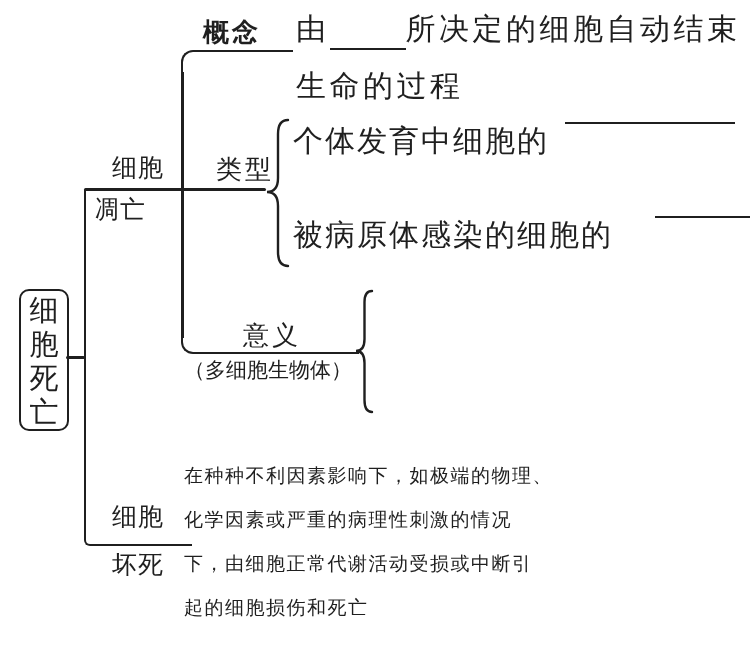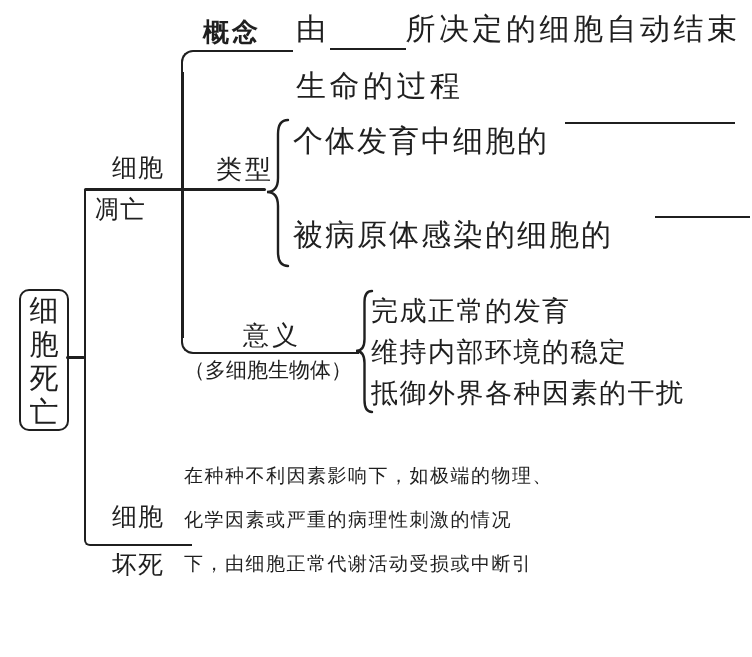--- a/index.html
+++ b/index.html
@@ -92,27 +92,23 @@
   <div class="type-row" style="left:293px; top:216px;">
     <span>被病原体感染的细胞的</span>
       <span class="blank" style="width:95px; margin-left:28px;"></span>
   </div>
 
   <div class="lbl" style="left:243px; top:320px;">意义</div>
   <div class="sublbl" style="left:184px; top:357px;">（多细胞生物体）</div>
   <svg class="brace" style="left:354px; top:289px;" width="20" height="125" viewBox="0 0 20 125">
     <path d="M 18 2 Q 10.5 2 10.5 13 L 10.5 50 Q 10.5 62 2 62 Q 10.5 62 10.5 74 L 10.5 111 Q 10.5 123 18 123"></path>
   </svg>
-  <div class="sig-items">
-    <div>完成正常的发育</div>
-    <div>维持内部环境的稳定</div>
-    <div>抵御外界各种因素的干扰</div>
-  </div>
 
   <div class="lbl-s" style="left:112px; top:502px;">细胞</div>
   <div class="lbl-s" style="left:112px; top:550px;">坏死</div>
   <div class="necro-text">
     <div>在种种不利因素影响下，如极端的物理、</div>
     <div>化学因素或严重的病理性刺激的情况</div>
     <div>下，由细胞正常代谢活动受损或中断引</div>
+    <div>起的细胞损伤和死亡</div>
   </div>
 
 </div>
 
 </body></html>

